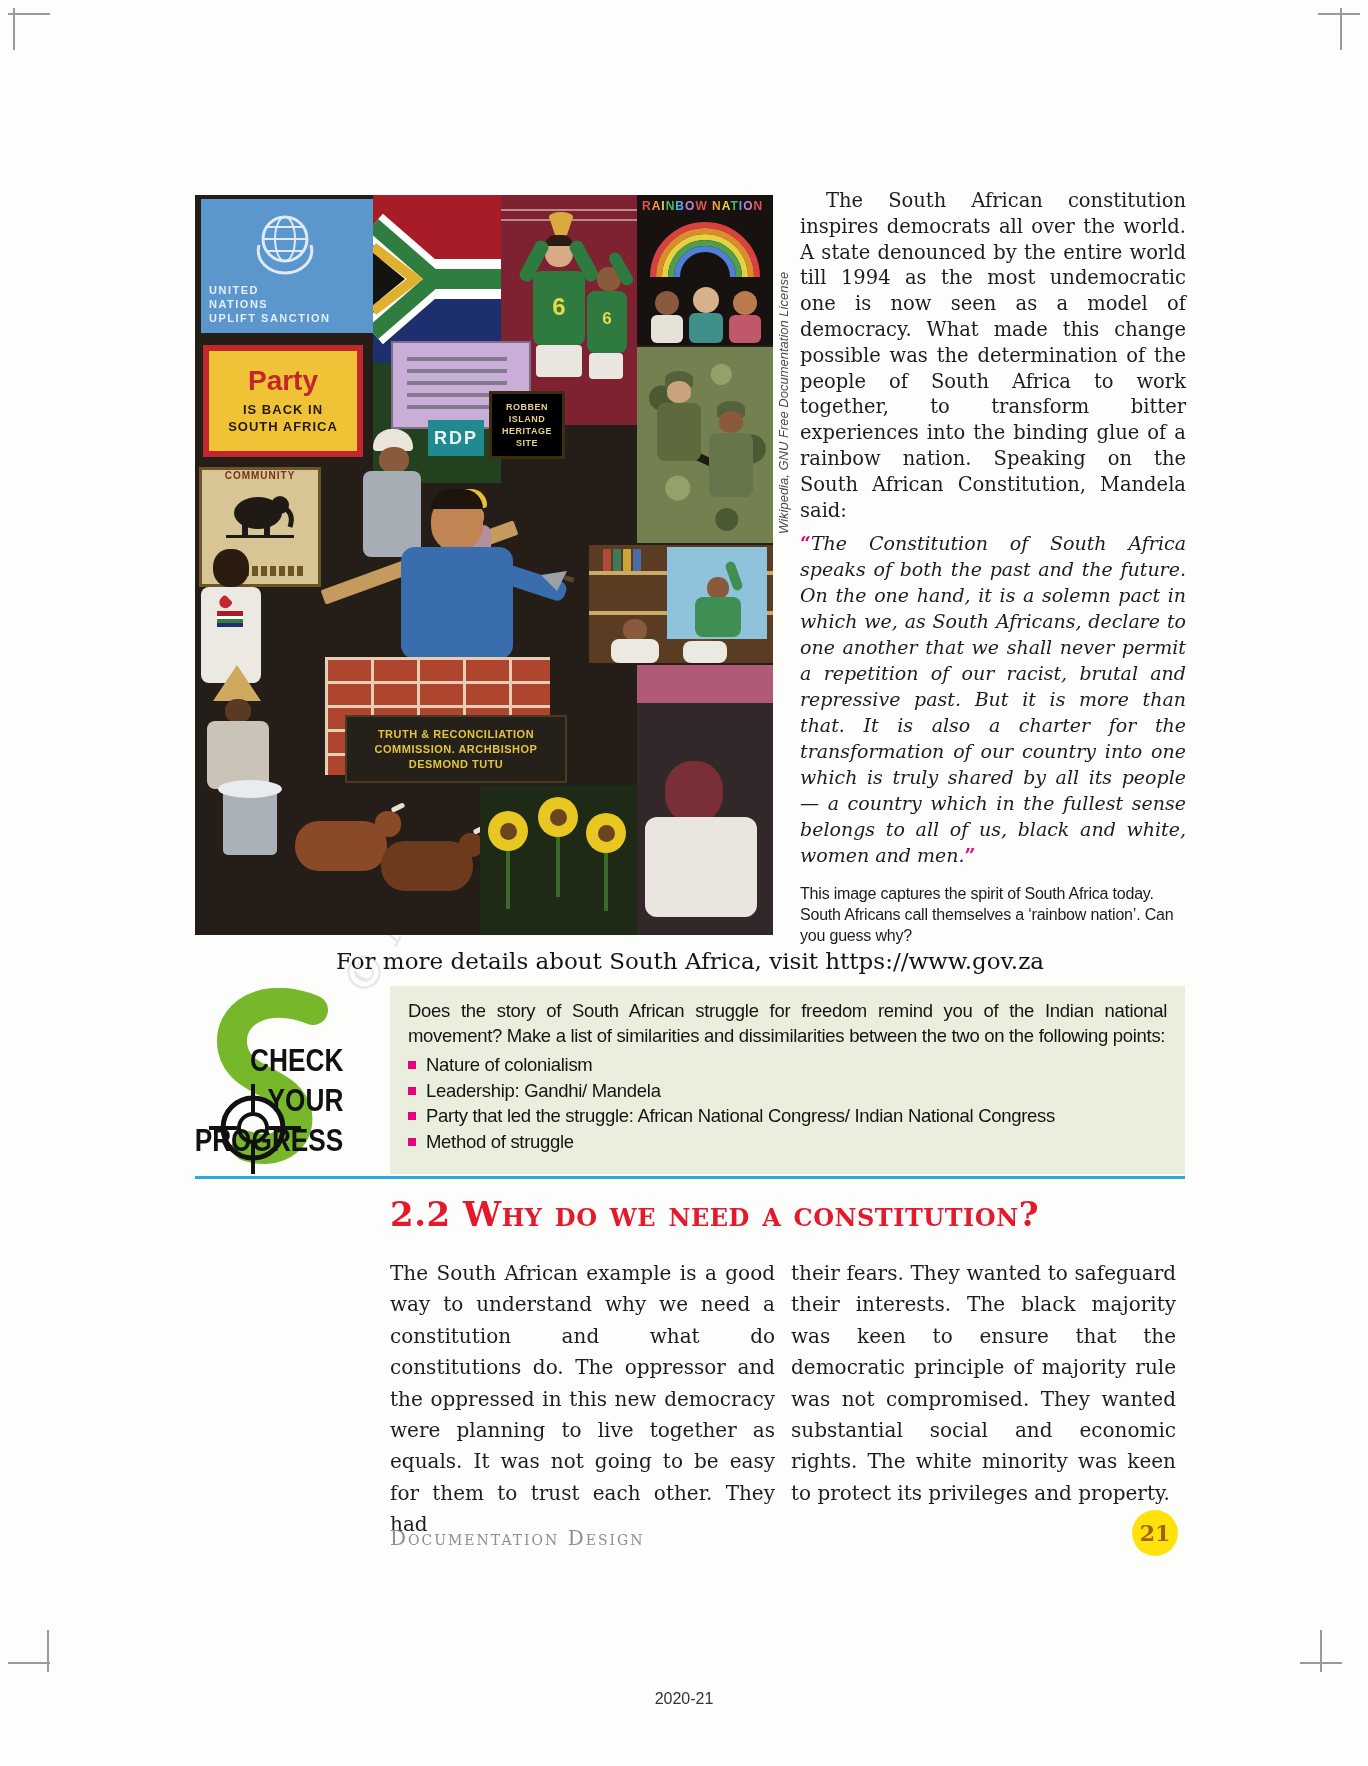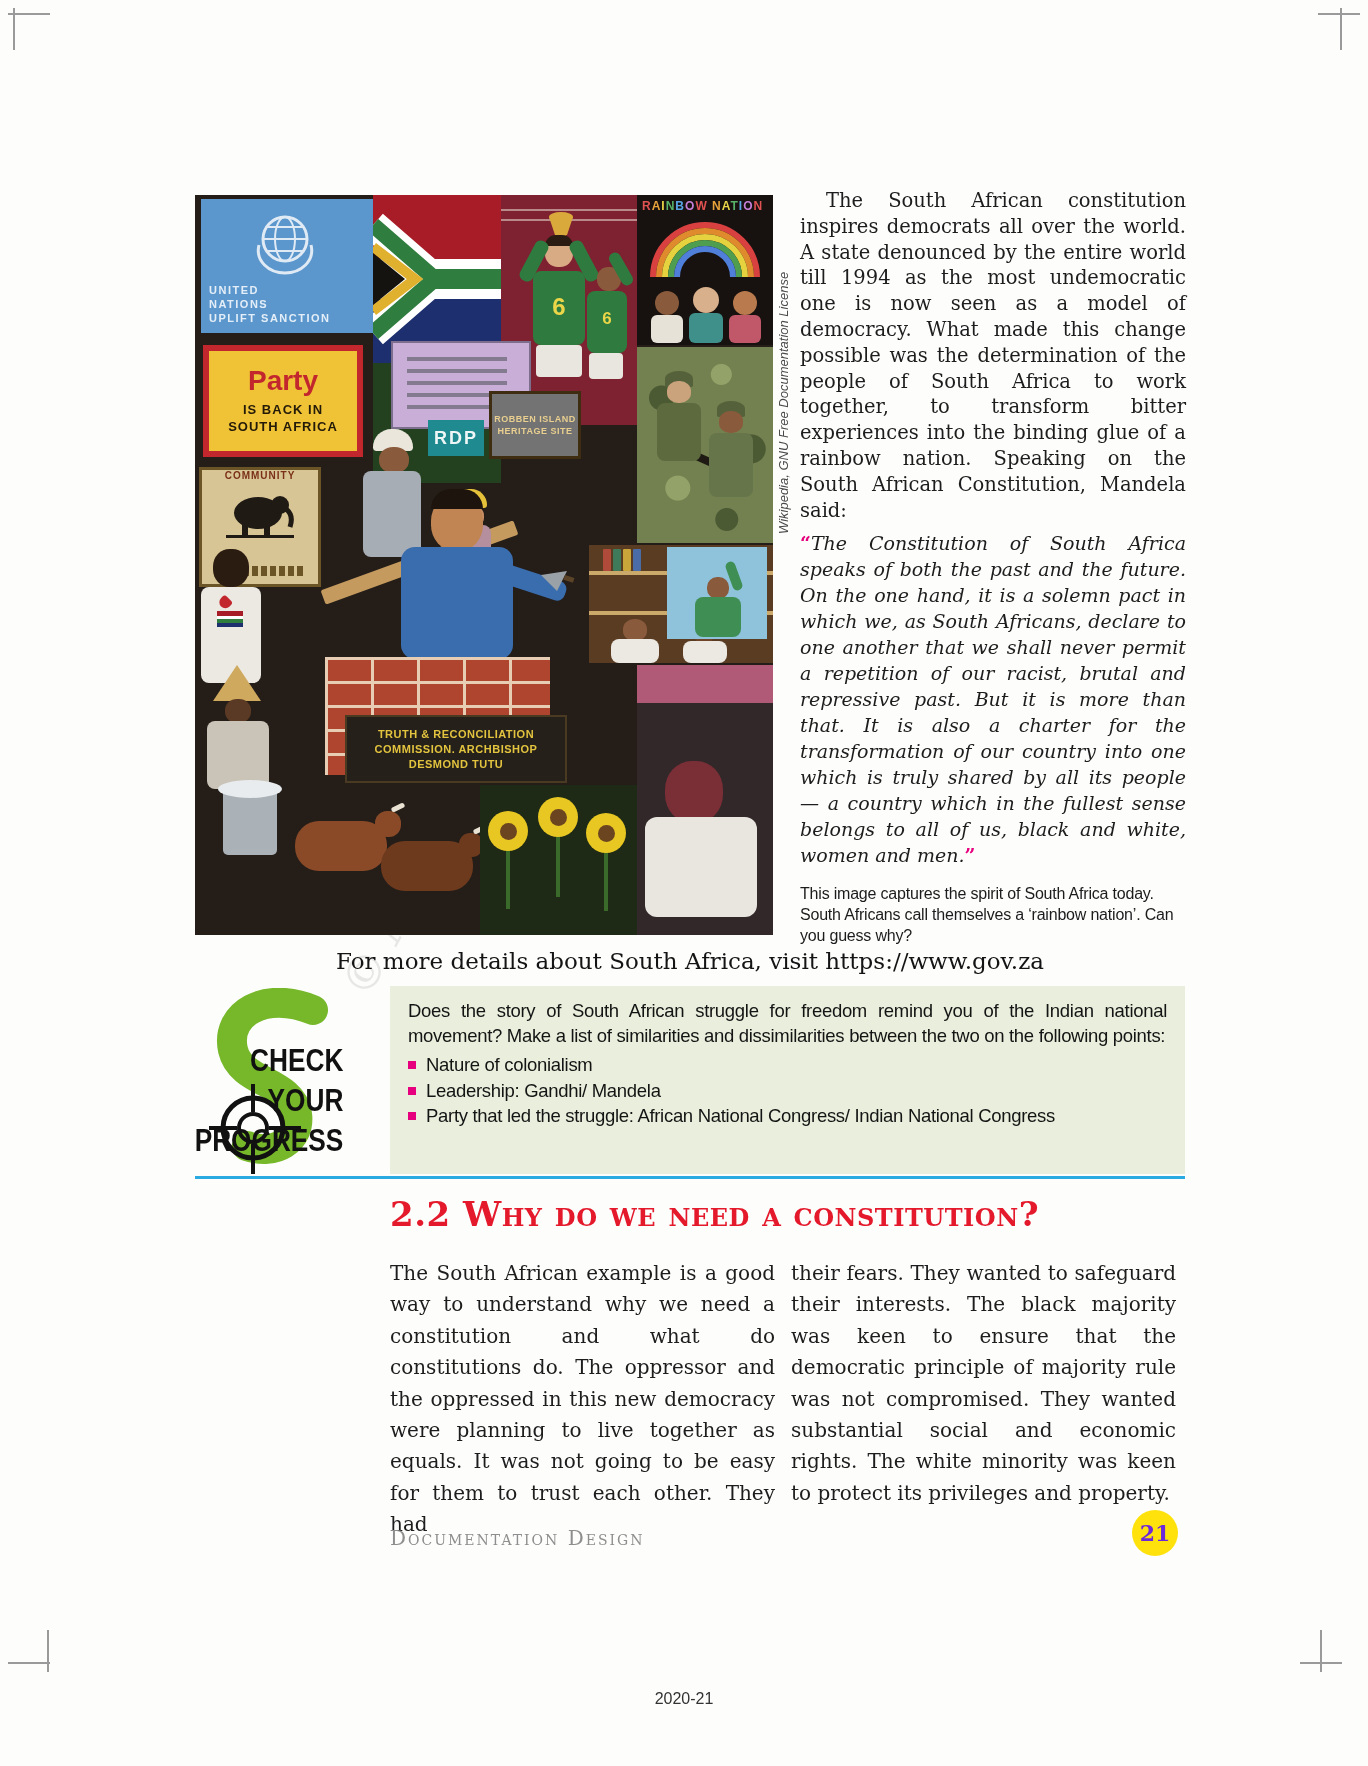--- a/index.html
+++ b/index.html
@@ -52,21 +52,21 @@
                  color:#7a3018;letter-spacing:1px;margin-top:0;}
   .community-foot{position:absolute;left:14px;bottom:8px;width:88px;height:10px;
     background:repeating-linear-gradient(90deg,#6b5426 0 6px,transparent 6px 9px);}
   .workers{left:126px;top:232px;width:212px;height:225px;}
   .plank{position:absolute;left:-4px;top:128px;width:205px;height:15px;background:#c49a5e;
          transform:rotate(-20deg);border-radius:2px;}
   .hardhat{position:absolute;border-radius:20px 20px 4px 4px;}
   .rdp{left:233px;top:225px;width:56px;height:36px;background:#1f8a8f;color:#eef6f6;
        font-family:"Liberation Sans",sans-serif;font-weight:bold;font-size:18px;
        display:flex;align-items:center;justify-content:center;letter-spacing:2px;}
-  .robben{left:294px;top:196px;width:92px;height:68px;background:#737373;border:3px solid #3f2d12;
+  .robben{left:294px;top:196px;width:76px;height:68px;background:#000000;border:3px solid #3f2d12;
           box-sizing:border-box;display:flex;align-items:center;justify-content:center;}
   .robben-inner{font-family:"Liberation Sans",sans-serif;font-weight:bold;font-size:9px;
                 line-height:12px;color:#e8cf8f;text-align:center;letter-spacing:.5px;}
   .bricklayer{left:150px;top:290px;width:230px;height:180px;}
   .wall{left:130px;top:462px;width:225px;height:118px;background:#b0452f;
     background-image:linear-gradient(#e7cdb4 3px,transparent 3px),
       linear-gradient(90deg,#e7cdb4 3px,transparent 3px);
     background-size:46px 24px;}
   .white-tee{left:0;top:340px;width:78px;height:152px;}
   .flag-chip{position:absolute;left:22px;top:76px;width:26px;height:16px;
@@ -122,21 +122,21 @@
     color:#111;transform:scaleX(.82);transform-origin:right;}
   
   #heading{left:390px;top:1194px;width:800px;font-variant:small-caps;font-size:34px;
            color:#e4192b;letter-spacing:.5px;}
   #columns{left:390px;top:1258px;width:795px;display:flex;gap:16px;}
   .col{width:385px;font-size:20px;line-height:31.4px;text-align:justify;}
   
   #footer-left{left:390px;top:1526px;font-variant:small-caps;font-size:20px;color:#8e8e8e;
                letter-spacing:2px;}
   #page-badge{left:1132px;top:1510px;width:46px;height:46px;border-radius:50%;background:#ffe20c;
-    display:flex;align-items:center;justify-content:center;font-weight:bold;font-size:22px;color:#6d28d9;}
+    display:flex;align-items:center;justify-content:center;font-weight:bold;font-size:22px;color:#a16207;}
   #year-footer{left:0;top:1690px;width:1368px;text-align:center;
     font-family:"Liberation Sans",sans-serif;font-size:16px;color:#333;}
   #watermark{left:330px;top:980px;transform:rotate(-62deg);transform-origin:left top;
     font-style:italic;font-size:46px;color:rgba(110,110,110,.15);white-space:nowrap;}
 </style>
 </head>
 <body>
 
 <div class="mark" style="left:13px;top:8px;width:2px;height:42px"></div>
 <div class="mark" style="left:8px;top:13px;width:42px;height:2px"></div>
@@ -382,20 +382,21 @@
     <div>PROGRESS</div>
   </div>
 </div>
 
 <div class="abs" id="cyp-box">
   <p id="cyp-intro">Does the story of South African struggle for freedom remind you of the Indian national movement? Make a list of similarities and dissimilarities between the two on the following points:</p>
   <ul id="cyp-list">
     <li><span class="bullet-sq"></span><span>Nature of colonialism</span></li>
     <li><span class="bullet-sq"></span><span>Leadership: Gandhi/ Mandela</span></li>
     <li><span class="bullet-sq"></span><span>Party that led the struggle: African National Congress/ Indian National Congress</span></li>
+    <li><span class="bullet-sq"></span><span>Method of struggle</span></li>
   </ul>
 </div>
 <div class="abs" id="blue-rule"></div>
 
 <h2 class="abs" id="heading" style="margin:0">2.2 Why do we need a constitution?</h2>
 
 <div class="abs" id="columns">
   <div class="col">The South African example is a good way to understand why we need a constitution and what do constitutions do. The oppressor and the oppressed in this new democracy were planning to live together as equals. It was not going to be easy for them to trust each other. They had</div>
   <div class="col">their fears. They wanted to safeguard their interests. The black majority was keen to ensure that the democratic principle of majority rule was not compromised. They wanted substantial social and economic rights. The white minority was keen to protect its privileges and property.</div>
 </div>

